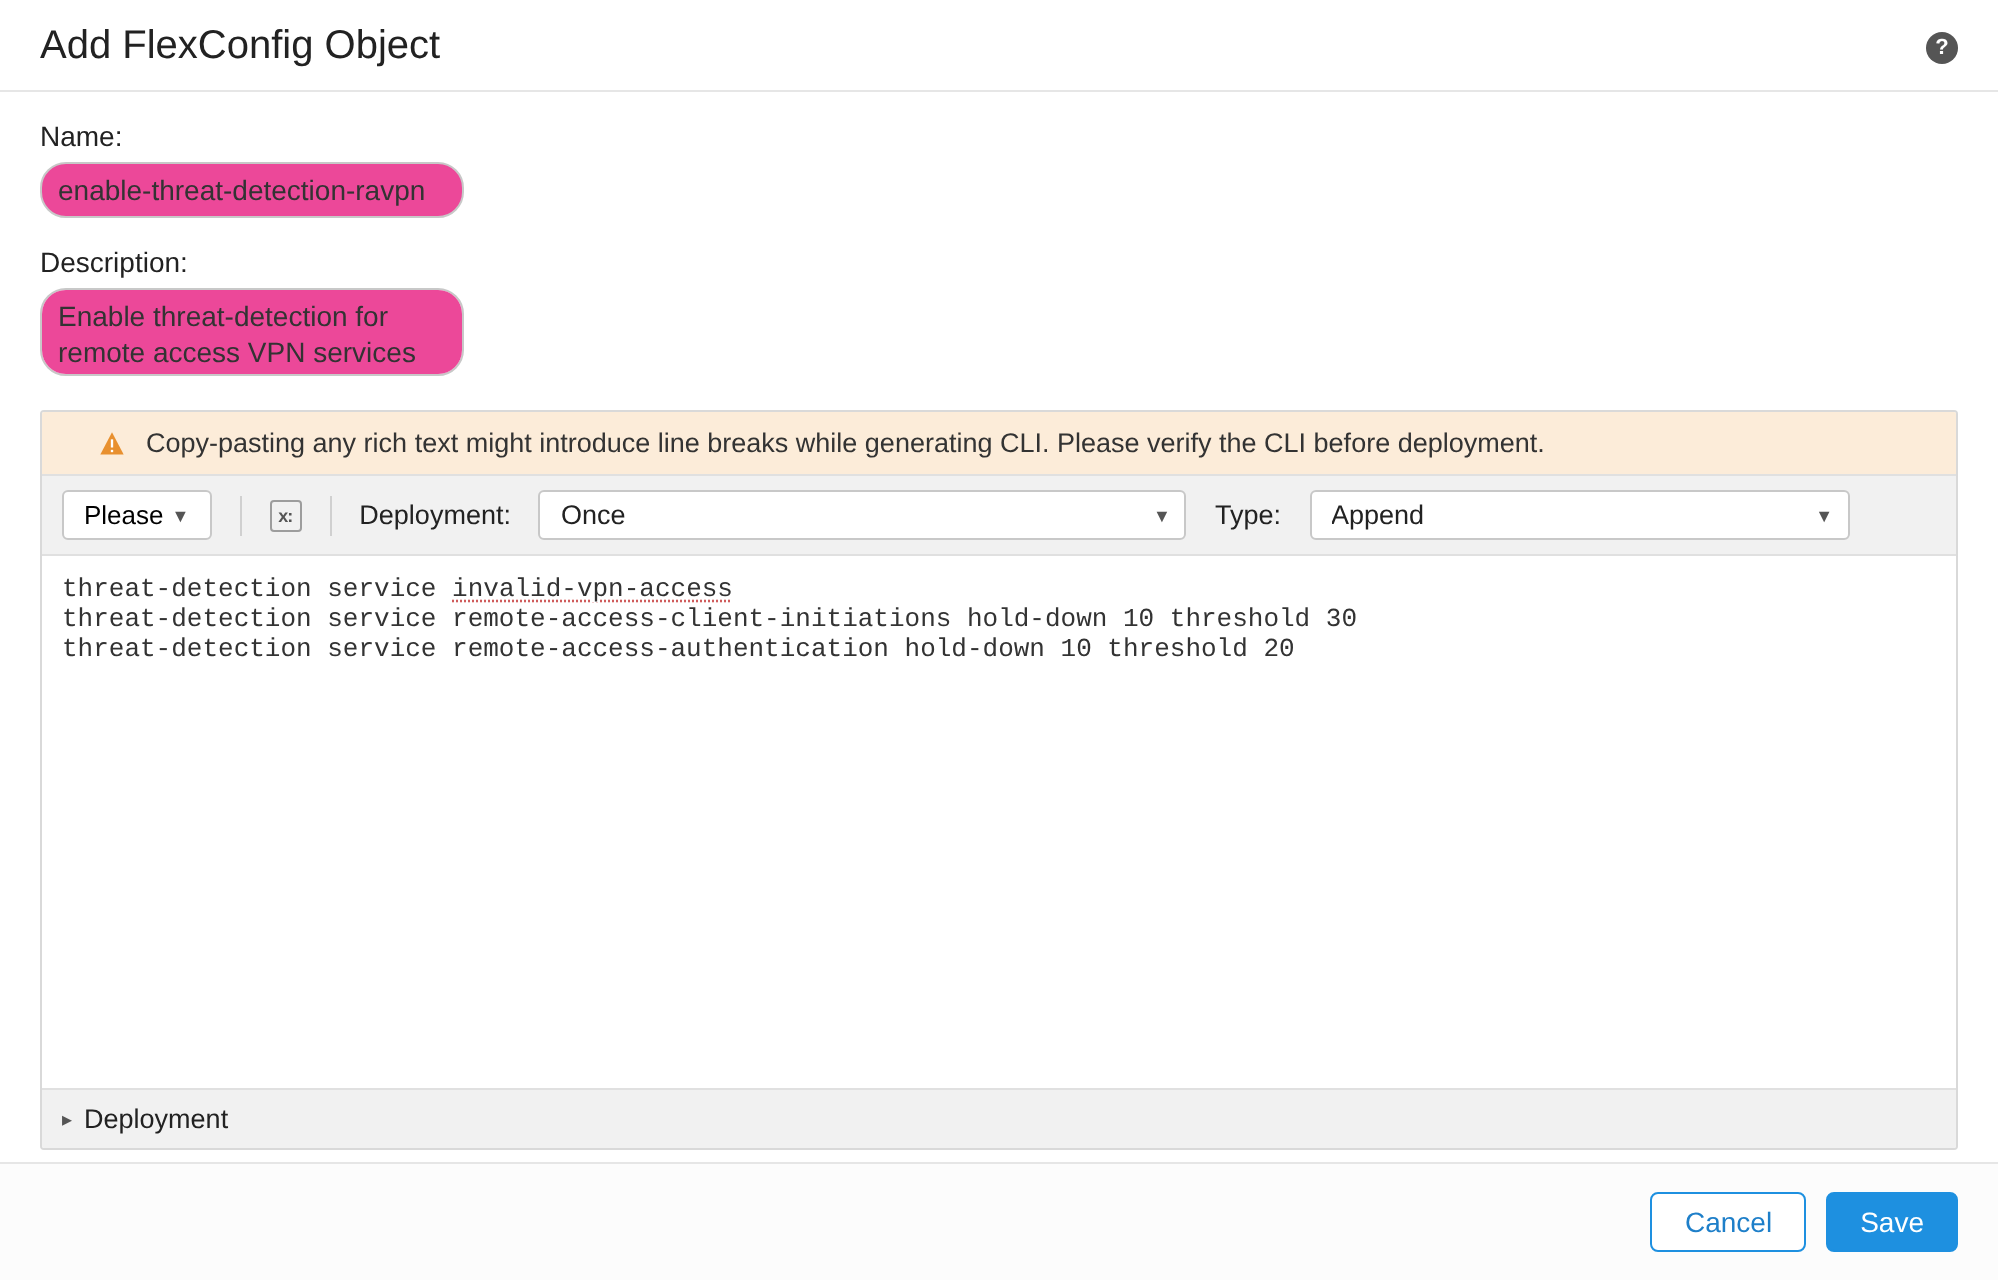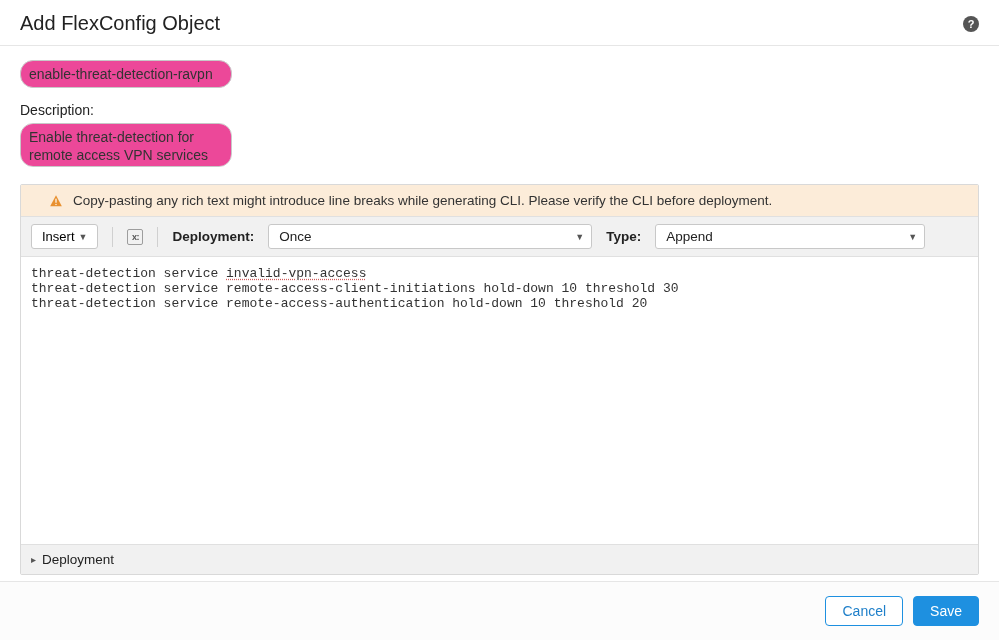--- a/index.html
+++ b/index.html
@@ -110,21 +110,21 @@
   .var-icon {
     width: 16px; height: 16px;
     border: 1px solid #9d9d9d;
     display: inline-flex; align-items: center; justify-content: center;
     font-size: 9px; font-weight: bold;
     color:#555;
     letter-spacing:-0.5px;
     border-radius:2px;
     cursor:pointer;
   }
-  .tb-label { font-size: 13.5px; color:#222;font-weight:bold; }
+  .tb-label { font-size: 13.5px; color:#222; }
   .select-wrap {
     position: relative;
   }
   .select-box {
     appearance: none;
     -webkit-appearance: none;
     background: #fff;
     border: 1px solid #c8c8c8;
     border-radius: 3px;
     padding: 4px 26px 4px 10px;
@@ -193,20 +193,21 @@
 <div class="dialog">
 
   <div class="dialog-header">
     <div class="dialog-title">Add FlexConfig Object</div>
     <div class="help-icon">?</div>
   </div>
 
   <div class="dialog-body">
 
     <div class="fieldset">
+      <label class="form-label">Name:</label>
       <input type="text" class="text-input" value="enable-threat-detection-ravpn" style="">
     </div>
 
     <div class="fieldset">
       <label class="form-label">Description:</label>
       <textarea class="textarea-input" style="">Enable threat-detection for remote access VPN services</textarea>
     </div>
 
     <div class="editor-container">
 
@@ -216,21 +217,21 @@
             <path d="M12 2 L22 21 L2 21 Z" fill="#e8902f"></path>
             <rect x="11" y="8" width="2" height="7" fill="#fff"></rect>
             <rect x="11" y="17" width="2" height="2" fill="#fff"></rect>
           </svg>
         </span>
         <span>Copy-pasting any rich text might introduce line breaks while generating CLI. Please verify the CLI before deployment.</span>
       </div>
 
       <div class="editor-toolbar">
         <button class="insert-btn">
-          <span>Insert</span>
+          <span>Please</span>
           <span class="caret-down">▼</span>
         </button>
         <div class="toolbar-sep"></div>
         <span class="var-icon">x:</span>
         <div class="toolbar-sep"></div>
 
         <span class="tb-label">Deployment:</span>
         <span class="select-wrap">
           <select class="select-box sel-deploy">
             <option>Once</option>

